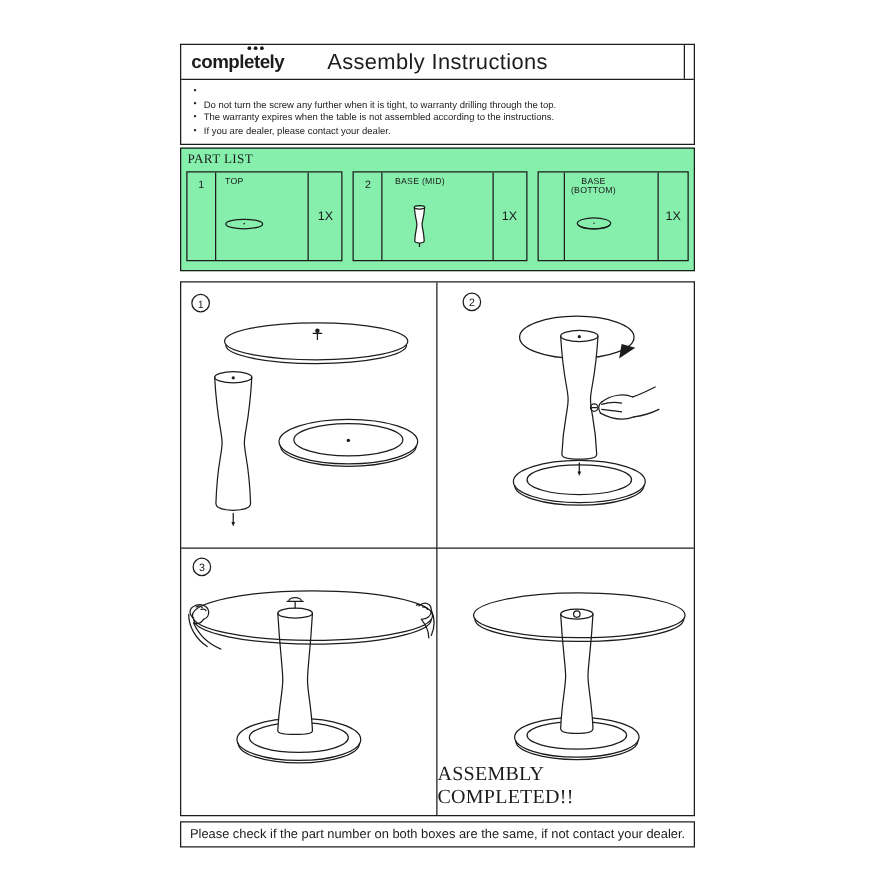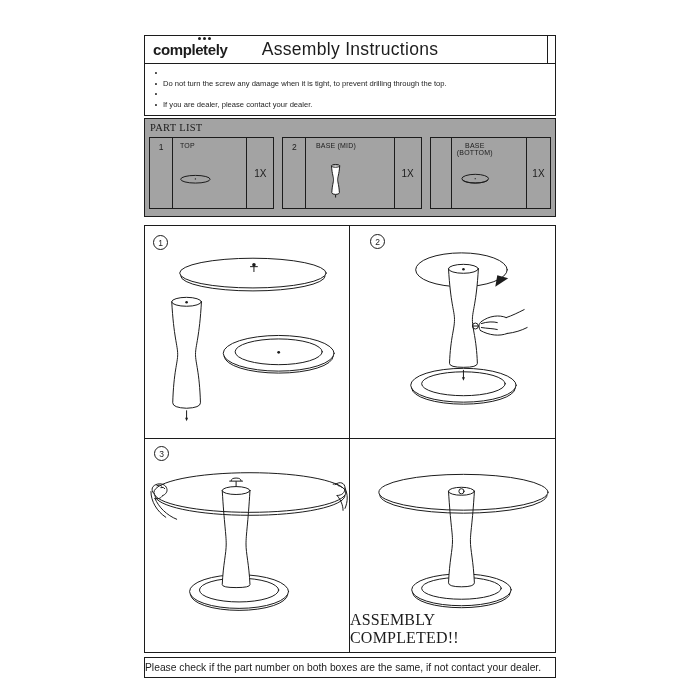--- a/index.html
+++ b/index.html
@@ -14,21 +14,21 @@
   .logo-text{font-size:15px;font-weight:700;letter-spacing:-0.4px;line-height:17px;}
   .logo-dots{position:absolute;top:-4px;left:45px;display:flex;gap:2px;}
   .logo-dots i{width:3px;height:3px;border-radius:50%;background:#1c1c1c;}
   .page-title{position:absolute;left:0;right:0;top:0;text-align:center;font-size:17.5px;line-height:27px;letter-spacing:0.3px;}
   .header-end-divider{position:absolute;right:7px;top:0;bottom:0;width:1.5px;background:#1c1c1c;}
   .warning-list{padding:4px 6px 5px 4px;}
   .warn-item{display:flex;font-size:7.6px;line-height:10.6px;}
   .warn-bullet{width:14px;text-align:center;flex:none;font-size:7px;}
 
   
-  .sec-parts{margin-top:2px;border:1.5px solid #1c1c1c;height:97px;background:#a3a3a3;}
+  .sec-parts{margin-top:2px;border:1.5px solid #1c1c1c;height:97px;background:#86efac;}
   .parts-heading{font-family:"Liberation Serif",serif;font-size:10.5px;padding:3px 0 0 5px;letter-spacing:0.3px;}
   .parts-row{display:flex;gap:8px;margin:4px 4px 0 4px;height:72px;}
   .part-box{border:1.2px solid #1c1c1c;display:flex;box-sizing:border-box;}
   .pb1{width:127px;} .pb2{width:141px;} .pb3{width:123px;}
   .part-num{width:22px;flex:none;border-right:1.2px solid #1c1c1c;text-align:center;padding-top:4px;font-size:8.5px;}
   .pb3 .part-num{width:20px;}
   .part-body{flex:1;position:relative;}
   .part-label{position:absolute;top:4px;left:0;right:0;text-align:center;font-size:7px;letter-spacing:0.2px;}
   .part-label.left{text-align:left;padding-left:7px;}
   .part-icon{position:absolute;left:0;right:0;top:14px;bottom:0;width:100%;height:58px;}
@@ -41,21 +41,21 @@
   .panel-1{border-right:1.5px solid #1c1c1c;border-bottom:1.5px solid #1c1c1c;}
   .panel-2{border-bottom:1.5px solid #1c1c1c;}
   .panel-3{border-right:1.5px solid #1c1c1c;}
   .illus{position:absolute;left:0;top:0;width:100%;height:100%;}
   .step-badge{position:absolute;width:13px;height:13px;border:1px solid #1c1c1c;border-radius:50%;
     display:flex;align-items:center;justify-content:center;font-size:8.5px;line-height:1;background:#fff;}
   .badge-1{left:8px;top:9px;} .badge-2{left:20px;top:8px;} .badge-3{left:9px;top:7px;}
   .completed-label{position:absolute;right:8px;bottom:5px;font-family:"Liberation Serif",serif;font-size:16px;letter-spacing:0.2px;}
 
   
-  .sec-footer{margin-top:4px;border:1.5px solid #1c1c1c;height:19px;
+  .sec-footer{margin-top:4px;border:1.5px solid #1c1c1c;height:19px;text-align:center;
     font-size:10.3px;line-height:19px;background:#fff;}
 
   svg *{vector-effect:non-scaling-stroke;}
 </style>
 </head>
 <body>
 
 <div class="canvas">
   <div class="page">
 
@@ -71,24 +71,25 @@
         </div>
         <div class="page-title">Assembly Instructions</div>
         <div class="header-end-divider"></div>
       </div>
       <div class="warning-list">
         <div class="warn-item">
           <span class="warn-bullet">•</span>
         </div>
         <div class="warn-item">
           <span class="warn-bullet">•</span>
-          <span>Do not turn the screw any damage when it is tight, to prevent drilling through the top.</span>
-        </div>
-        <div class="warn-item">
-          <span class="warn-bullet">•</span>
+          <span>Do not turn the screw any further when it is tight, to warranty drilling through the top.</span>
+        </div>
+        <div class="warn-item">
+          <span class="warn-bullet">•</span>
+          <span>The warranty expires when the table is not assembled according to the instructions.</span>
         </div>
         <div class="warn-item">
           <span class="warn-bullet">•</span>
           <span>If you are dealer, please contact your dealer.</span>
         </div>
       </div>
     </div>
 
     <div class="sec-parts">
       <div class="parts-heading">PART LIST</div>

